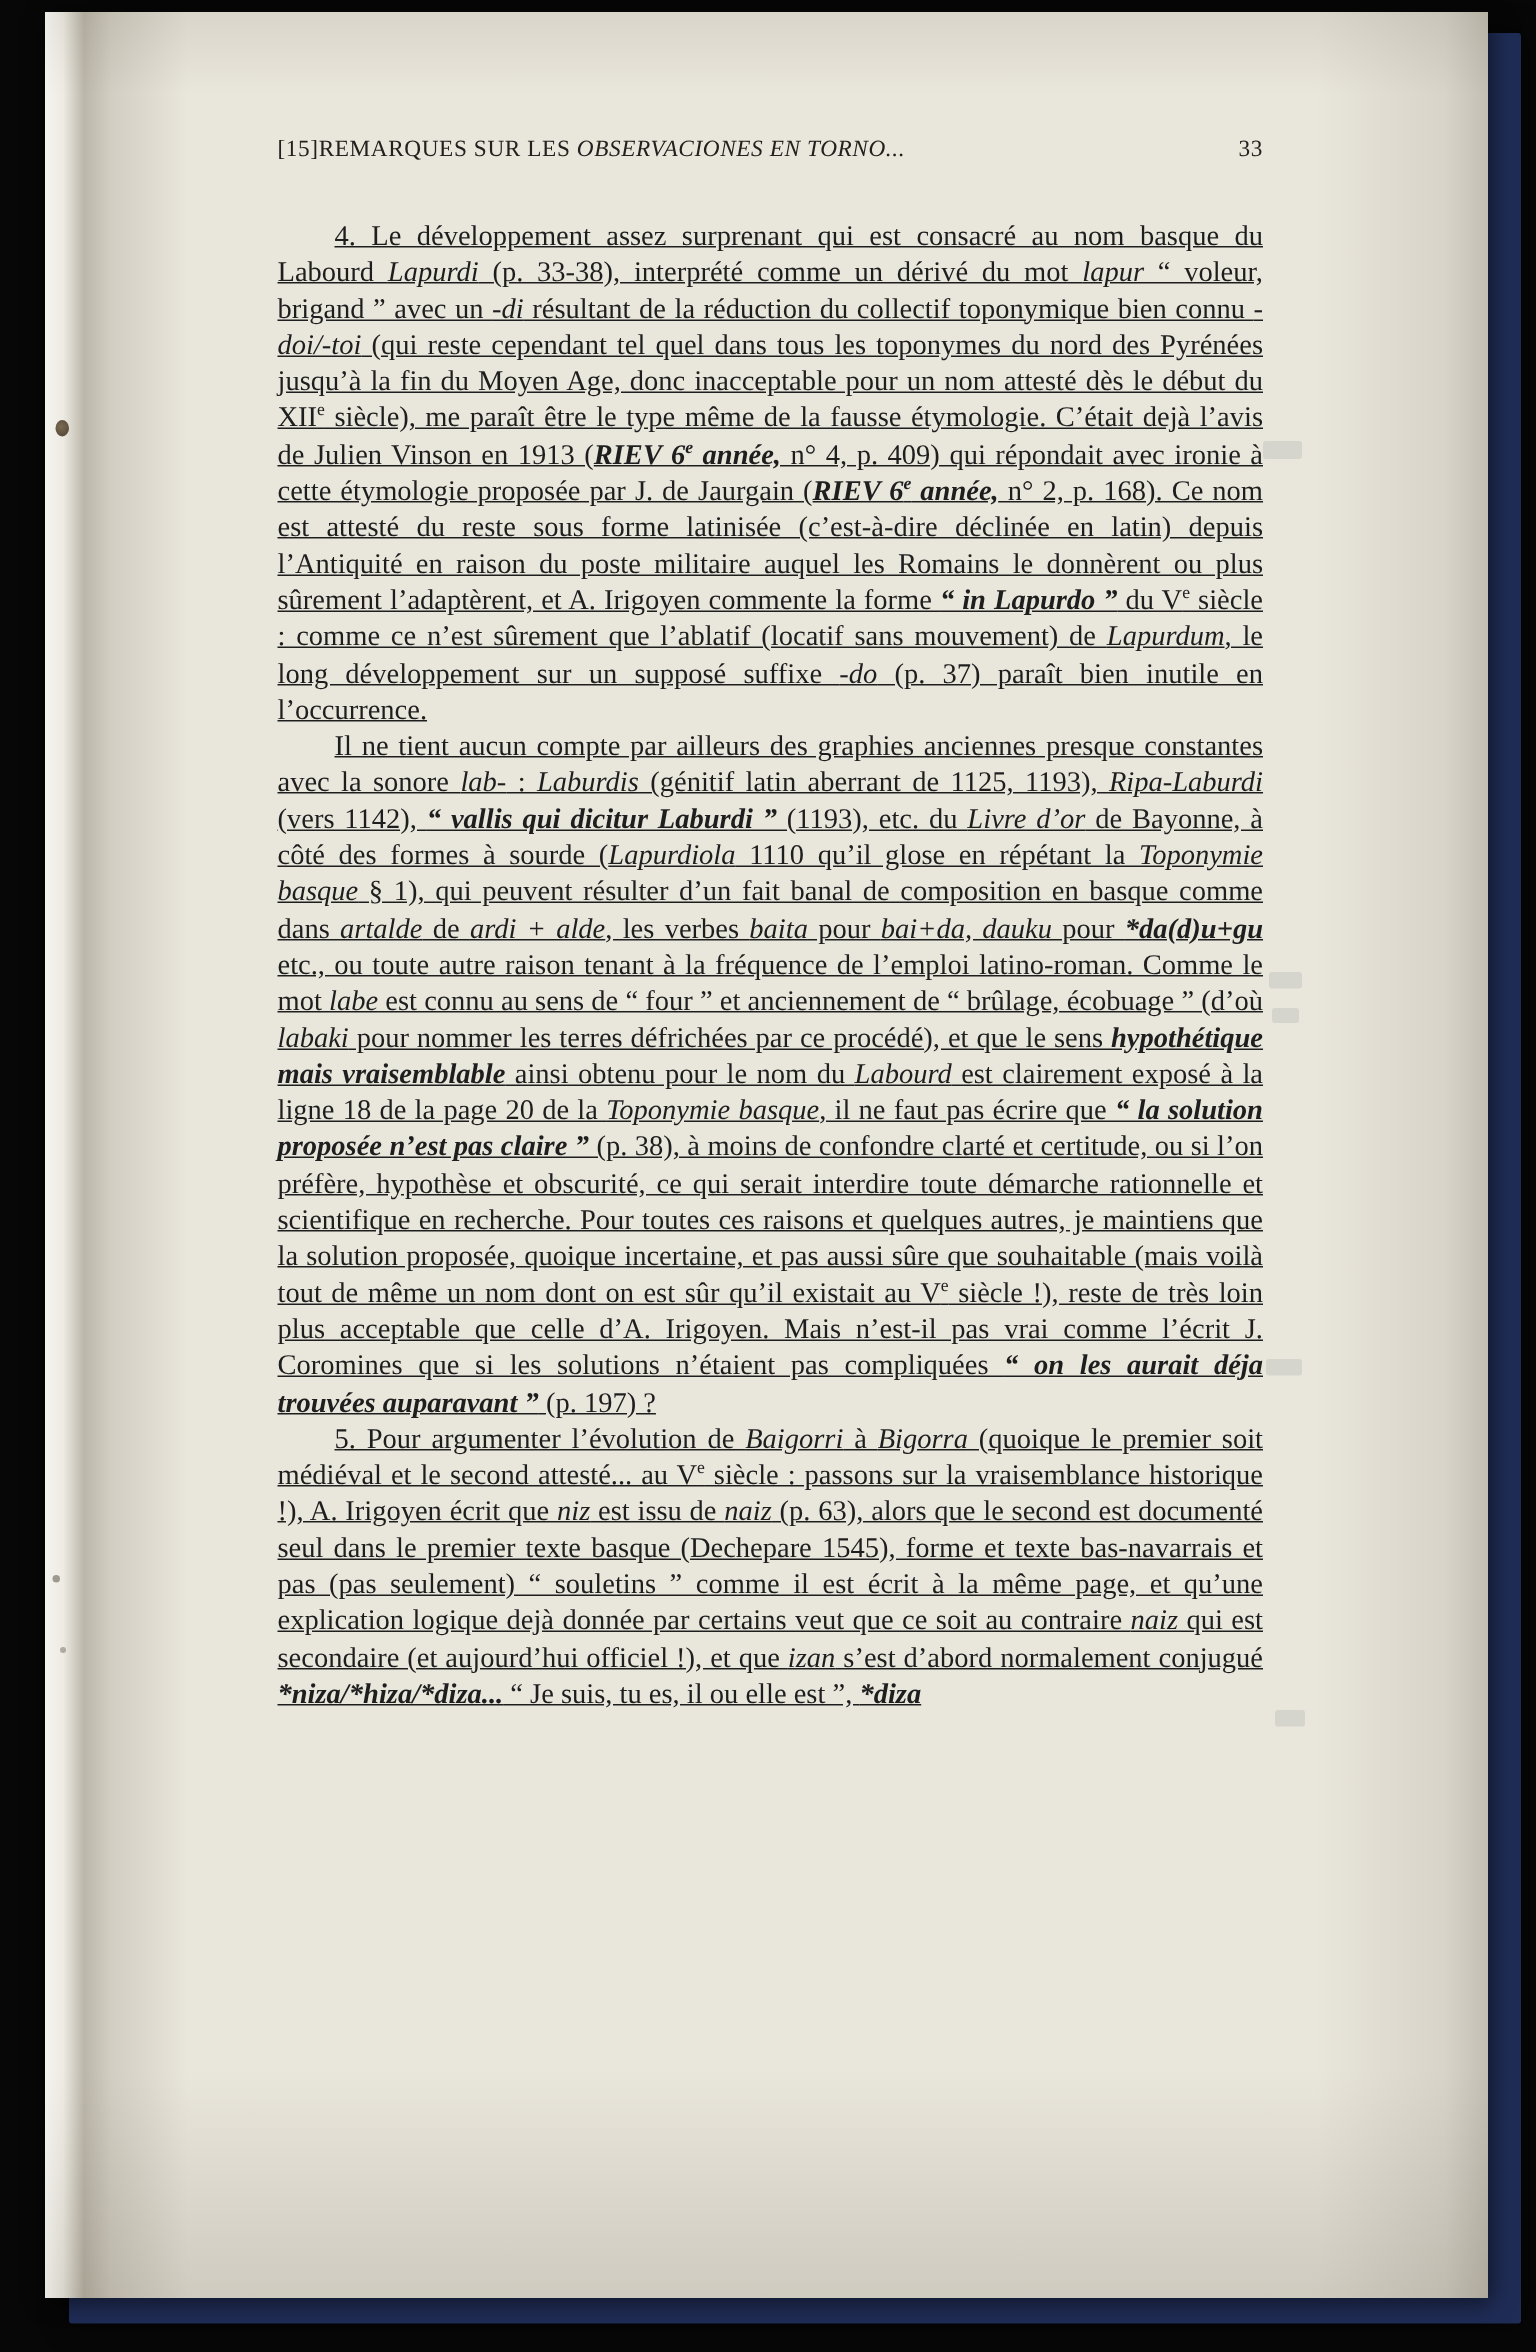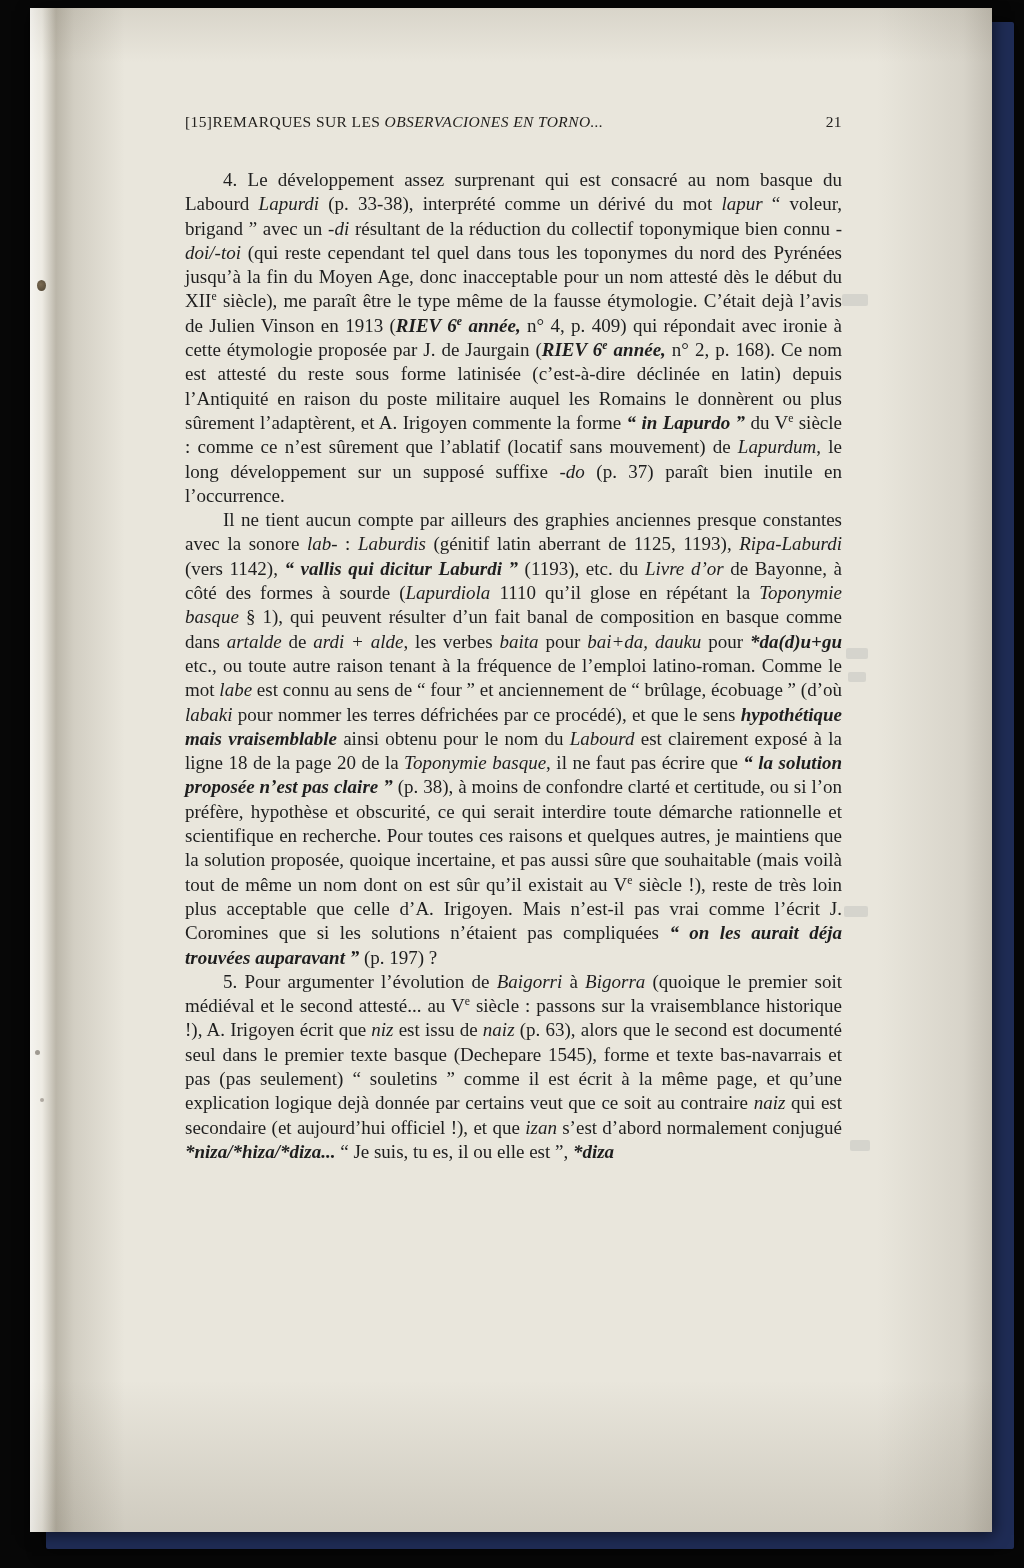--- a/index.html
+++ b/index.html
@@ -42,35 +42,35 @@
       linear-gradient(180deg,
         rgba(70,60,40,0.10) 0,
         rgba(70,60,40,0.00) 55px,
         rgba(70,60,40,0.00) 90%,
         rgba(70,60,40,0.16) 100%);
     box-shadow: 2px 3px 14px rgba(0,0,0,0.55);
   }
   .page-inner {
     position: relative;
     height: 100%;
-    padding: 105px 150px 0 155px;
+    padding: 83px 150px 0 155px;
   }
   .page-header {
     display: flex;
     align-items: baseline;
     font-size: 15.5px;
     letter-spacing: 0.4px;
     margin: 0 0 37px 0;
     color: #23211e;
   }
   .header-marker { flex: 0 0 auto; }
   .header-title  { flex: 1 1 auto; text-align: left; white-space: nowrap; }
   .header-title em { font-style: italic; }
   .header-pagenum { flex: 0 0 auto; }
-  .body-text { display: block; }
+  .body-text { display: block; text-decoration: underline; }
   .para {
     margin: 0;
     text-align: justify;
     text-indent: 38px;
     font-size: 19px;
     line-height: 24.3px;
   }
   .para em, .it { font-style: italic; }
   .bd { font-weight: 700; }
   sup { font-size: 62%; line-height: 0; }
@@ -107,21 +107,21 @@
     <span class="offset-mark" style="left:816px; top:640px; width:22px; height:11px;"></span>
     <span class="offset-mark" style="left:818px; top:664px; width:18px; height:10px;"></span>
     <span class="offset-mark" style="left:814px; top:898px; width:24px; height:11px;"></span>
     <span class="offset-mark" style="left:820px; top:1132px; width:20px; height:11px;"></span>
 
     <div class="page-inner">
 
       <header class="page-header">
         <span class="header-marker">[15]</span>
         <span class="header-title"><span>REMARQUES SUR LES </span><em>OBSERVACIONES EN TORNO...</em></span>
-        <span class="header-pagenum">21</span>
+        <span class="header-pagenum">33</span>
       </header>
 
       <main class="body-text">
           <p class="para"><span>4. Le développement assez surprenant qui est consacré au nom basque du Labourd </span><em class="it">Lapurdi</em><span> (p. 33-38), interprété comme un dérivé du mot </span><em class="it">lapur</em><span> “ voleur, brigand ” avec un </span><em class="it">-di</em><span> résultant de la réduction du collectif toponymique bien connu </span><em class="it">-doi/-toi</em><span> (qui reste cependant tel quel dans tous les toponymes du nord des Pyrénées jusqu’à la fin du Moyen Age, donc inacceptable pour un nom attesté dès le début du XII</span><sup>e</sup><span> siècle), me paraît être le type même de la fausse étymologie. C’était dejà l’avis de Julien Vinson en 1913 (</span><em class="it bd">RIEV 6</em><sup class="it bd">e</sup><em class="it bd"> année,</em><span> n° 4, p. 409) qui répondait avec ironie à cette étymologie proposée par J. de Jaurgain (</span><em class="it bd">RIEV 6</em><sup class="it bd">e</sup><em class="it bd"> année,</em><span> n° 2, p. 168). Ce nom est attesté du reste sous forme latinisée (c’est-à-dire déclinée en latin) depuis l’Antiquité en raison du poste militaire auquel les Romains le donnèrent ou plus sûrement l’adaptèrent, et A. Irigoyen commente la forme </span><em class="it bd">“ in Lapurdo ”</em><span> du V</span><sup>e</sup><span> siècle : comme ce n’est sûrement que l’ablatif (locatif sans mouvement) de </span><em class="it">Lapurdum</em><span>, le long développement sur un supposé suffixe </span><em class="it">-do</em><span> (p. 37) paraît bien inutile en l’occurrence.</span></p>
           <p class="para"><span>Il ne tient aucun compte par ailleurs des graphies anciennes presque constantes avec la sonore </span><em class="it">lab-</em><span> : </span><em class="it">Laburdis</em><span> (génitif latin aberrant de 1125, 1193), </span><em class="it">Ripa-Laburdi</em><span> (vers 1142), </span><em class="it bd">“ vallis qui dicitur Laburdi ”</em><span> (1193), etc. du </span><em class="it">Livre d’or</em><span> de Bayonne, à côté des formes à sourde (</span><em class="it">Lapurdiola</em><span> 1110 qu’il glose en répétant la </span><em class="it">Toponymie basque</em><span> § 1), qui peuvent résulter d’un fait banal de composition en basque comme dans </span><em class="it">artalde</em><span> de </span><em class="it">ardi + alde</em><span>, les verbes </span><em class="it">baita</em><span> pour </span><em class="it">bai+da, dauku</em><span> pour </span><em class="it bd">*da(d)u+gu</em><span> etc., ou toute autre raison tenant à la fréquence de l’emploi latino-roman. Comme le mot </span><em class="it">labe</em><span> est connu au sens de “ four ” et anciennement de “ brûlage, écobuage ” (d’où </span><em class="it">labaki</em><span> pour nommer les terres défrichées par ce procédé), et que le sens </span><em class="it bd">hypothétique mais vraisemblable</em><span> ainsi obtenu pour le nom du </span><em class="it">Labourd</em><span> est clairement exposé à la ligne 18 de la page 20 de la </span><em class="it">Toponymie basque</em><span>, il ne faut pas écrire que </span><em class="it bd">“ la solution proposée n’est pas claire ”</em><span> (p. 38), à moins de confondre clarté et certitude, ou si l’on préfère, hypothèse et obscurité, ce qui serait interdire toute démarche rationnelle et scientifique en recherche. Pour toutes ces raisons et quelques autres, je maintiens que la solution proposée, quoique incertaine, et pas aussi sûre que souhaitable (mais voilà tout de même un nom dont on est sûr qu’il existait au V</span><sup>e</sup><span> siècle !), reste de très loin plus acceptable que celle d’A. Irigoyen. Mais n’est-il pas vrai comme l’écrit J. Coromines que si les solutions n’étaient pas compliquées </span><em class="it bd">“ on les aurait déja trouvées auparavant ”</em><span> (p. 197) ?</span></p>
           <p class="para"><span>5. Pour argumenter l’évolution de </span><em class="it">Baigorri</em><span> à </span><em class="it">Bigorra</em><span> (quoique le premier soit médiéval et le second attesté... au V</span><sup>e</sup><span> siècle : passons sur la vraisemblance historique !), A. Irigoyen écrit que </span><em class="it">niz</em><span> est issu de </span><em class="it">naiz</em><span> (p. 63), alors que le second est documenté seul dans le premier texte basque (Dechepare 1545), forme et texte bas-navarrais et pas (pas seulement) “ souletins ” comme il est écrit à la même page, et qu’une explication logique dejà donnée par certains veut que ce soit au contraire </span><em class="it">naiz</em><span> qui est secondaire (et aujourd’hui officiel !), et que </span><em class="it">izan</em><span> s’est d’abord normalement conjugué </span><em class="it bd">*niza/*hiza/*diza...</em><span> “ Je suis, tu es, il ou elle est ”, </span><em class="it bd">*diza</em></p>
         </main>
 
     </div>
   </div>

